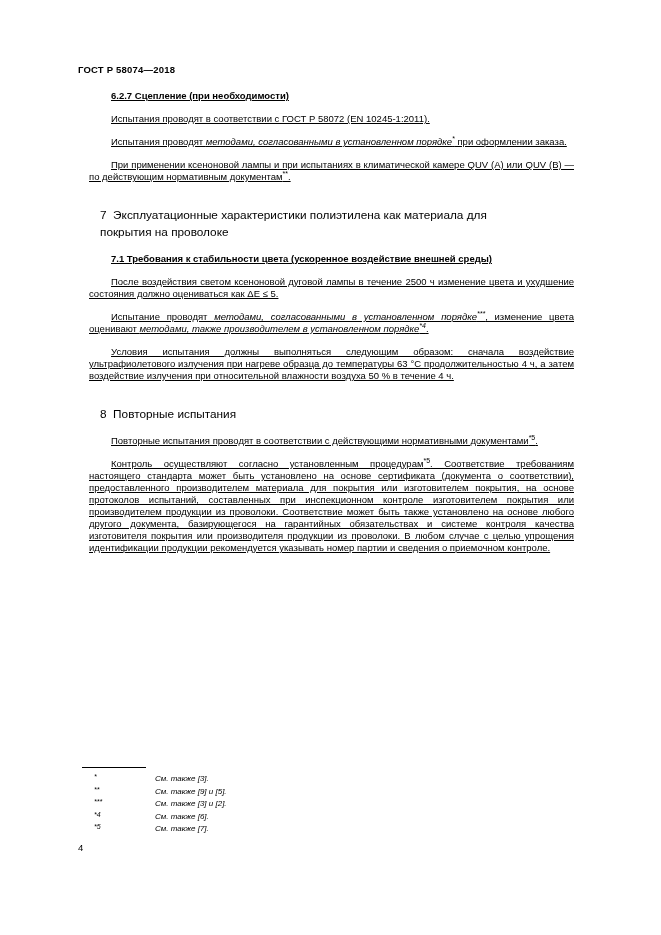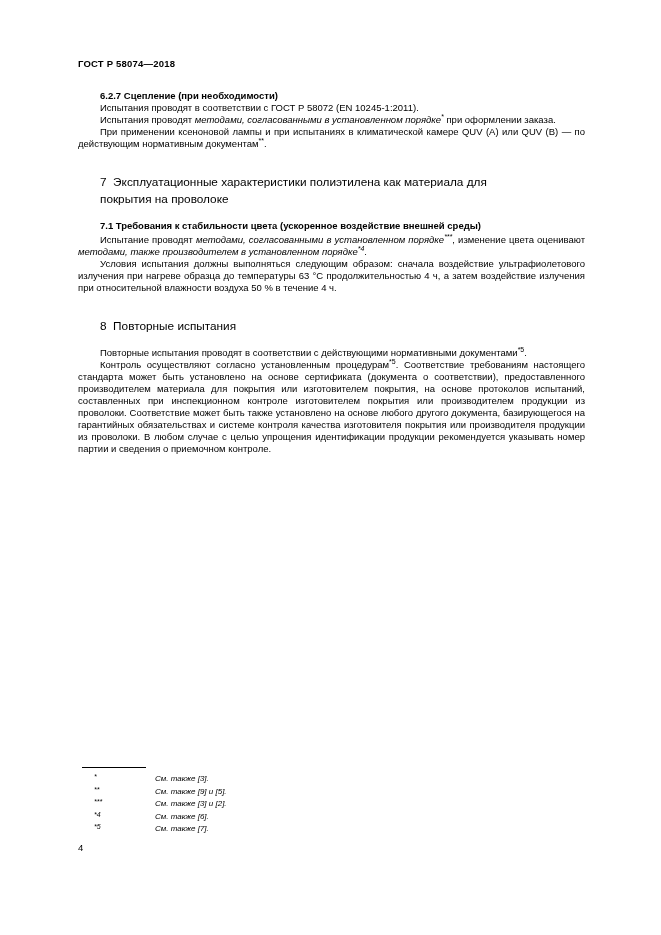--- a/index.html
+++ b/index.html
@@ -10,30 +10,30 @@
     color: #000;
   }
   .page {
     position: relative;
     width: 661px; height: 935px;
     background: #ffffff;
     overflow: hidden;
   }
   .doc-header {
     position: absolute;
-    top: 58px; left: 78px;
+    top: 64px; left: 78px;
     font-size: 9.5px; font-weight: 700;
     letter-spacing: 0.2px;
   }
   .content {
     position: absolute;
     top: 90px; left: 78px;
     width: 507px;
   }
-  .content p { margin: 0; }
+  .content p { margin: 11px; text-decoration: underline; }
   p.body {
     font-size: 9.5px; line-height: 12px;
     text-align: justify;
     text-indent: 22px;
   }
   p.sub {
     font-size: 9.5px; line-height: 12px;
     font-weight: 700;
     text-indent: 22px;
     margin-top: 2px;
@@ -88,20 +88,21 @@
 
     <p class="sub">6.2.7 Сцепление (при необходимости)</p>
     <p class="body">Испытания проводят в соответствии с ГОСТ Р 58072 (EN 10245-1:2011).</p>
 
     <p class="body"><span>Испытания проводят </span><span class="it">методами, согласованными в установленном порядке</span><span class="sup it">*</span><span> при оформлении заказа.</span></p>
     <p class="body"><span>При применении ксеноновой лампы и при испытаниях в климатической камере QUV (A) или QUV (B) — по действующим нормативным документам</span><span class="sup">**</span><span>.</span></p>
 
     <h2 class="sec">7&nbsp;&nbsp;Эксплуатационные характеристики полиэтилена как материала для покрытия на проволоке</h2>
 
     <p class="sub mt">7.1 Требования к стабильности цвета (ускоренное воздействие внешней среды)</p>
+    <p class="body">После воздействия светом ксеноновой дуговой лампы в течение 2500 ч изменение цвета и ухудшение состояния должно оцениваться как ΔE ≤ 5.</p>
 
     <p class="body"><span>Испытание проводят </span><span class="it">методами, согласованными в установленном порядке</span><span class="sup it">***</span><span>, изменение цвета оценивают </span><span class="it">методами, также производителем в установленном порядке</span><span class="sup it">*4</span><span>.</span></p>
     <p class="body">Условия испытания должны выполняться следующим образом: сначала воздействие ультрафиолетового излучения при нагреве образца до температуры 63 °С продолжительностью 4 ч, а затем воздействие излучения при относительной влажности воздуха 50 % в течение 4 ч.</p>
 
     <h2 class="sec">8&nbsp;&nbsp;Повторные испытания</h2>
     <p class="body"><span>Повторные испытания проводят в соответствии с действующими нормативными документами</span><span class="sup">*5</span><span>.</span></p>
 
     <p class="body"><span>Контроль осуществляют согласно установленным процедурам</span><span class="sup">*5</span><span>. Соответствие требованиям настоящего стандарта может быть установлено на основе сертификата (документа о соответствии), предоставленного производителем материала для покрытия или изготовителем покрытия, на основе протоколов испытаний, составленных при инспекционном контроле изготовителем покрытия или производителем продукции из проволоки. Соответствие может быть также установлено на основе любого другого документа, базирующегося на гарантийных обязательствах и системе контроля качества изготовителя покрытия или производителя продукции из проволоки. В любом случае с целью упрощения идентификации продукции рекомендуется указывать номер партии и сведения о приемочном контроле.</span></p>
 
   </main>

